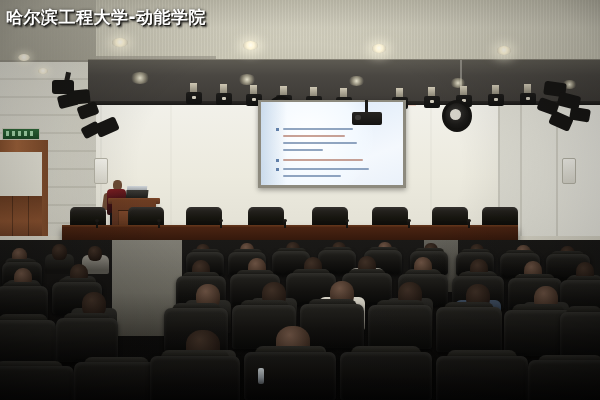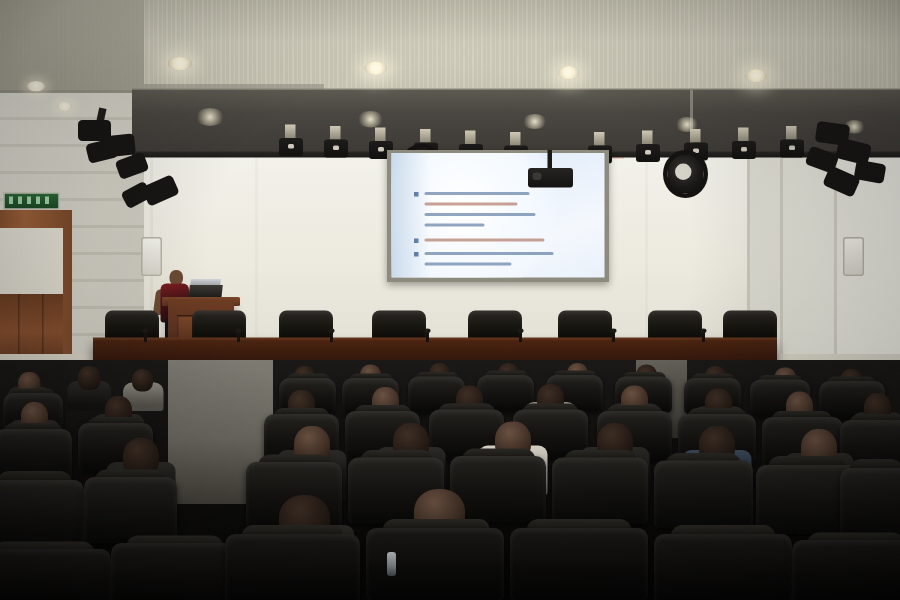--- a/index.html
+++ b/index.html
@@ -665,14 +665,15 @@
       <div class="seat front" style="left:340px;top:352px;width:92px;height:48px;"></div>
       <div class="seat-headrest" style="left:447px;top:350px;width:70px;height:14px;"></div>
       <div class="seat front" style="left:436px;top:356px;width:92px;height:46px;"></div>
       <div class="seat-headrest" style="left:538px;top:355px;width:65px;height:13px;"></div>
       <div class="seat front" style="left:528px;top:360px;width:86px;height:44px;"></div>
     </div>
   <div class="bottle"></div>
 
   <div class="vignette"></div>
 
+  <div class="title">哈尔滨工程大学-动能学院</div>
 
 </div>
 
 </body></html>

